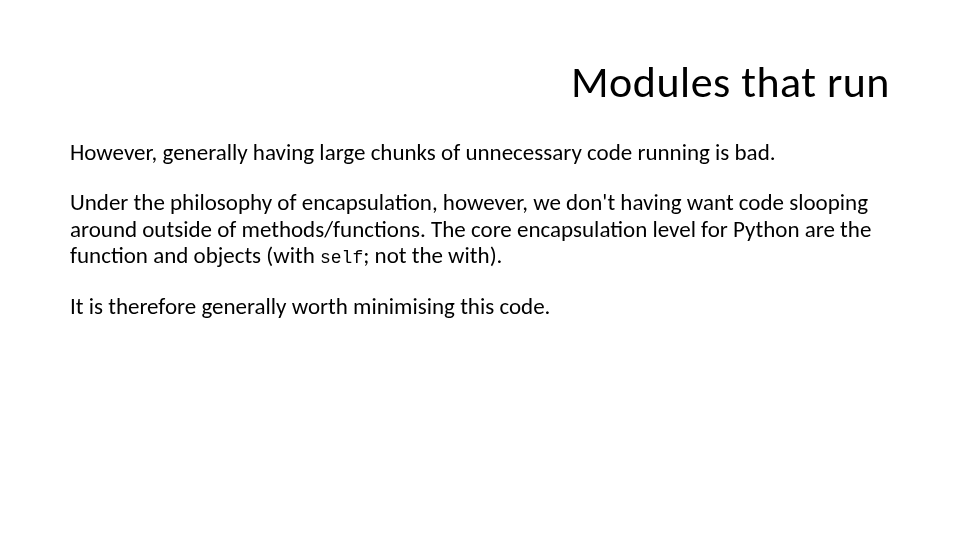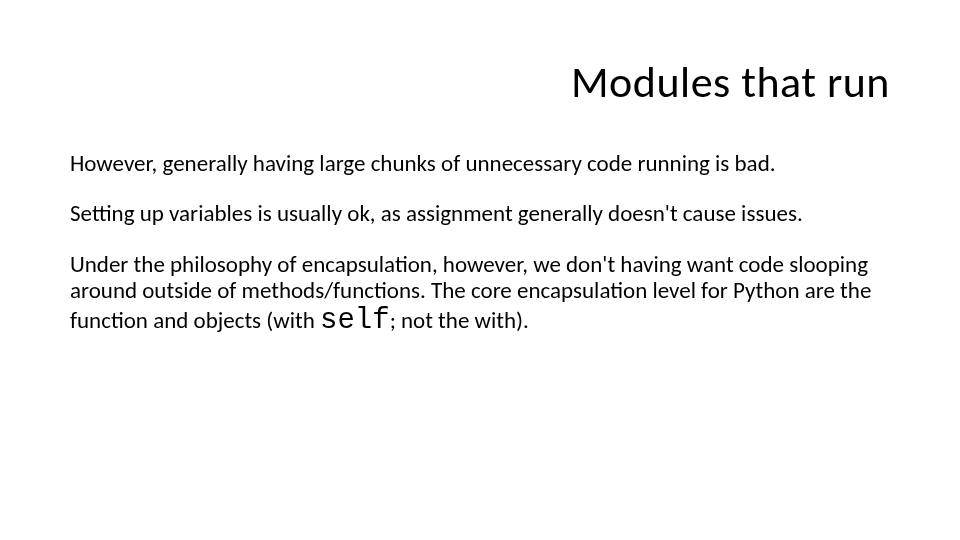--- a/index.html
+++ b/index.html
@@ -20,47 +20,47 @@
   .title {
     position: absolute;
     top: 55px;
     right: 70px;
     font-size: 44px;
     font-weight: 400;
     letter-spacing: 0.5px;
   }
   .body {
     position: absolute;
-    top: 150px;
+    top: 139px;
     left: 70px;
     right: 70px;
     font-size: 23px;
     line-height: 1.15;
   }
   .para {
     margin-bottom: 24px;
   }
   code.inline {
     font-family: "Courier New", Courier, monospace;
-    font-size: 29px;
+    font-size: 18px;
   }
 </style>
 </head>
 <body>
 
 <div class="slide">
 
   <div class="title">Modules that run</div>
 
   <div class="body">
 
     <div class="para">However, generally having large chunks of unnecessary code running is bad.</div>
 
-    <div class="para">Setting up variables is usually ok, as assignment generally doesn't cause issues.</div>
 
     <div class="para">
       <span>Under the philosophy of encapsulation, however, we don't having want code slooping around outside of methods/functions. The core encapsulation level for Python are the function and objects (with </span><code class="inline">self</code><span>; not the with).</span>
     </div>
 
+    <div class="para">It is therefore generally worth minimising this code.</div>
 
   </div>
 
 </div>
 
 </body></html>

